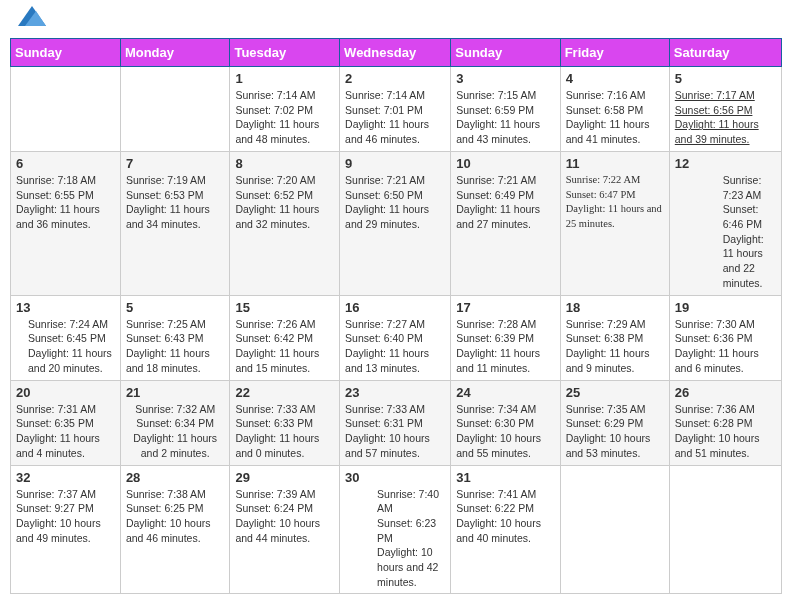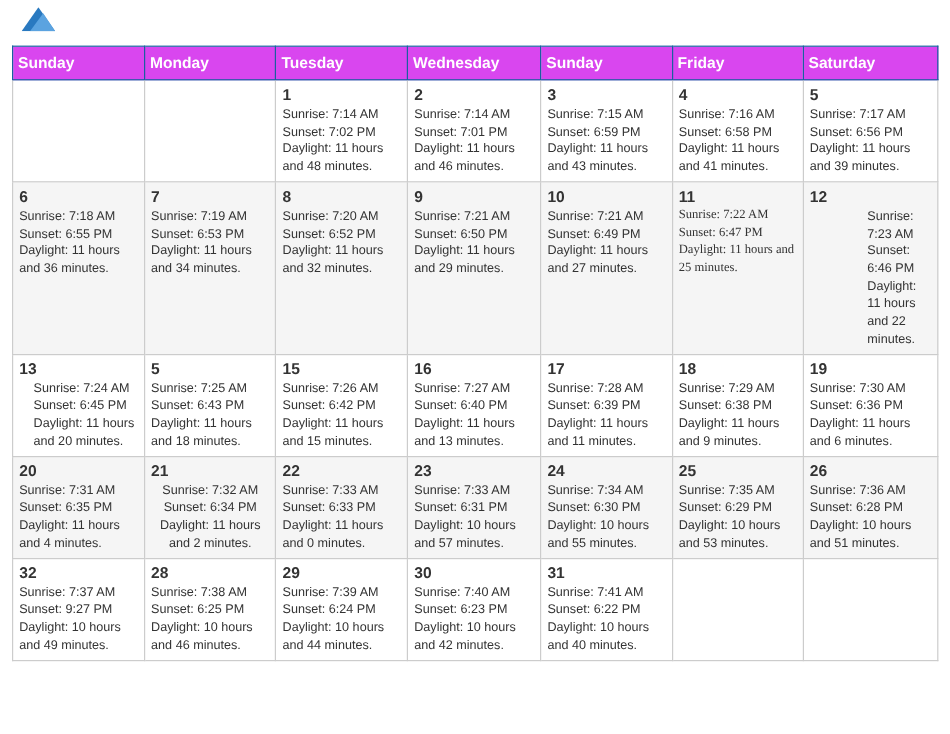--- a/index.html
+++ b/index.html
@@ -137,21 +137,21 @@
 Daylight: 11 hours and 43 minutes.</div>
         </td>
         <td>
           <span class="day-number">4</span>
           <div class="day-info" style="white-space: pre-line;">Sunrise: 7:16 AM
 Sunset: 6:58 PM
 Daylight: 11 hours and 41 minutes.</div>
         </td>
         <td>
           <span class="day-number">5</span>
-          <div class="day-info" style="white-space: pre-line;">Sunrise: 7:17 AM
+          <div class="day-info" style="white-space: pre-line; text-decoration: underline;">Sunrise: 7:17 AM
 Sunset: 6:56 PM
 Daylight: 11 hours and 39 minutes.</div>
         </td>
       </tr>
       <tr>
         <td>
           <span class="day-number">6</span>
           <div class="day-info" style="white-space: pre-line;">Sunrise: 7:18 AM
 Sunset: 6:55 PM
 Daylight: 11 hours and 36 minutes.</div>
@@ -295,21 +295,21 @@
 Daylight: 10 hours and 46 minutes.</div>
         </td>
         <td>
           <span class="day-number">29</span>
           <div class="day-info" style="white-space: pre-line;">Sunrise: 7:39 AM
 Sunset: 6:24 PM
 Daylight: 10 hours and 44 minutes.</div>
         </td>
         <td>
           <span class="day-number">30</span>
-          <div class="day-info" style="white-space: pre-line;">Sunrise: 7:40 AM
+          <div class="day-info" style="white-space: pre-line; margin-left: 32px;">Sunrise: 7:40 AM
 Sunset: 6:23 PM
 Daylight: 10 hours and 42 minutes.</div>
         </td>
         <td>
           <span class="day-number">31</span>
           <div class="day-info" style="white-space: pre-line;">Sunrise: 7:41 AM
 Sunset: 6:22 PM
 Daylight: 10 hours and 40 minutes.</div>
         </td>
         <td class="empty-cell"></td>

